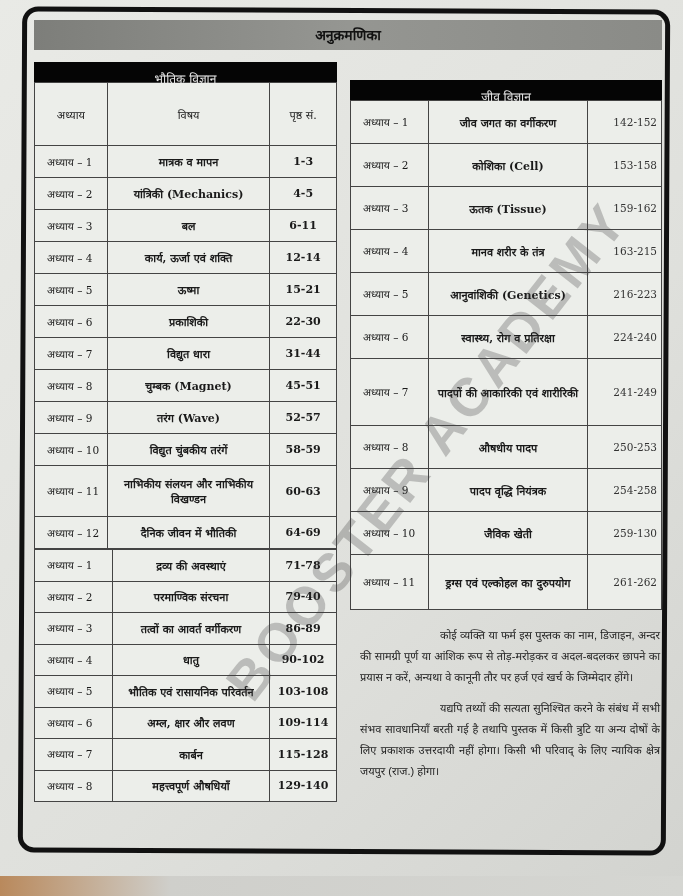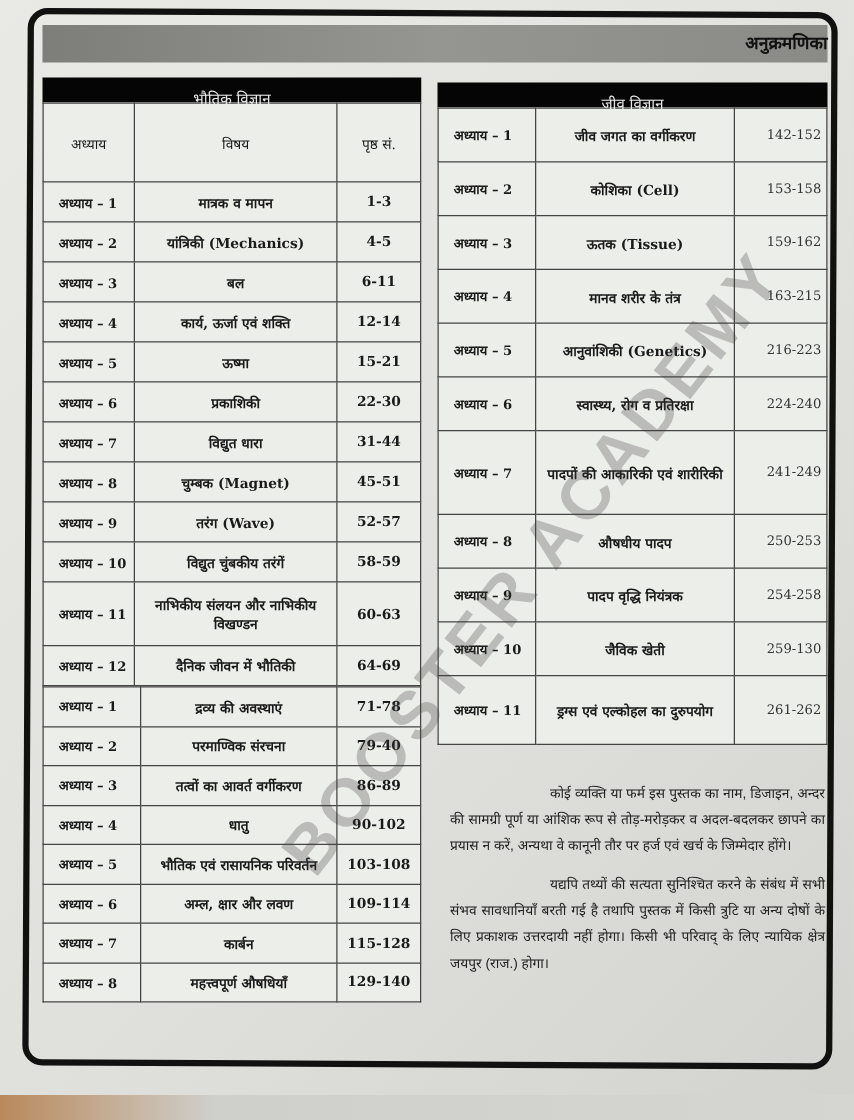--- a/index.html
+++ b/index.html
@@ -20,39 +20,39 @@
   .frame {
     position: absolute; left: 20px; top: 8px; width: 648px; height: 846px;
     border: 5px solid #111;
     border-radius: 16px;
     box-sizing: border-box;
     transform: rotate(0.3deg);
   }
   .title-bar {
     position: absolute; left: 34px; top: 20px; width: 628px; height: 30px;
     background: linear-gradient(90deg, #7d7e7a 0%, #959692 50%, #8a8b87 100%);
-    text-align: right; line-height: 30px;
+    text-align: center; line-height: 30px;
     font-size: 14px; font-weight: bold; color: #111;
   }
   .col { position: absolute; }
   .col-left { left: 34px; top: 62px; width: 303px; }
-  .col-right { left: 350px; top: 66px; width: 312px; }
+  .col-right { left: 350px; top: 80px; width: 312px; }
   .section-head {
     background: #050505; color: #e8e8e8;
     text-align: center; font-size: 12px;
     height: 20px; line-height: 34px;
   }
   table { border-collapse: collapse; width: 100%; background: #eceeea; }
   td, th {
     border: 1.2px solid #444;
     font-size: 11px; font-weight: bold; color: #1a1a1a;
     text-align: center; vertical-align: middle;
     padding: 0 4px;
   }
-  td.ch { font-weight: bold; font-size: 10.5px; text-align: left; padding-left: 12px; }
+  td.ch { font-weight: normal; font-size: 10.5px; text-align: left; padding-left: 12px; }
   th { font-weight: normal; font-size: 11px; height: 62px; }
   .phys td { height: 31px; }
   .phys tr.tall td { height: 50px; }
   .chem td { height: 30.5px; }
   .bio td { height: 42px; }
   .bio tr.tall td { height: 54px; }
   .bio td.pg { font-weight: normal; font-size: 10.5px; color: #333; text-align: right; }
   .chem .section-head, .phys .section-head { }
   .notice {
     position: absolute; left: 360px; top: 625px; width: 300px;

